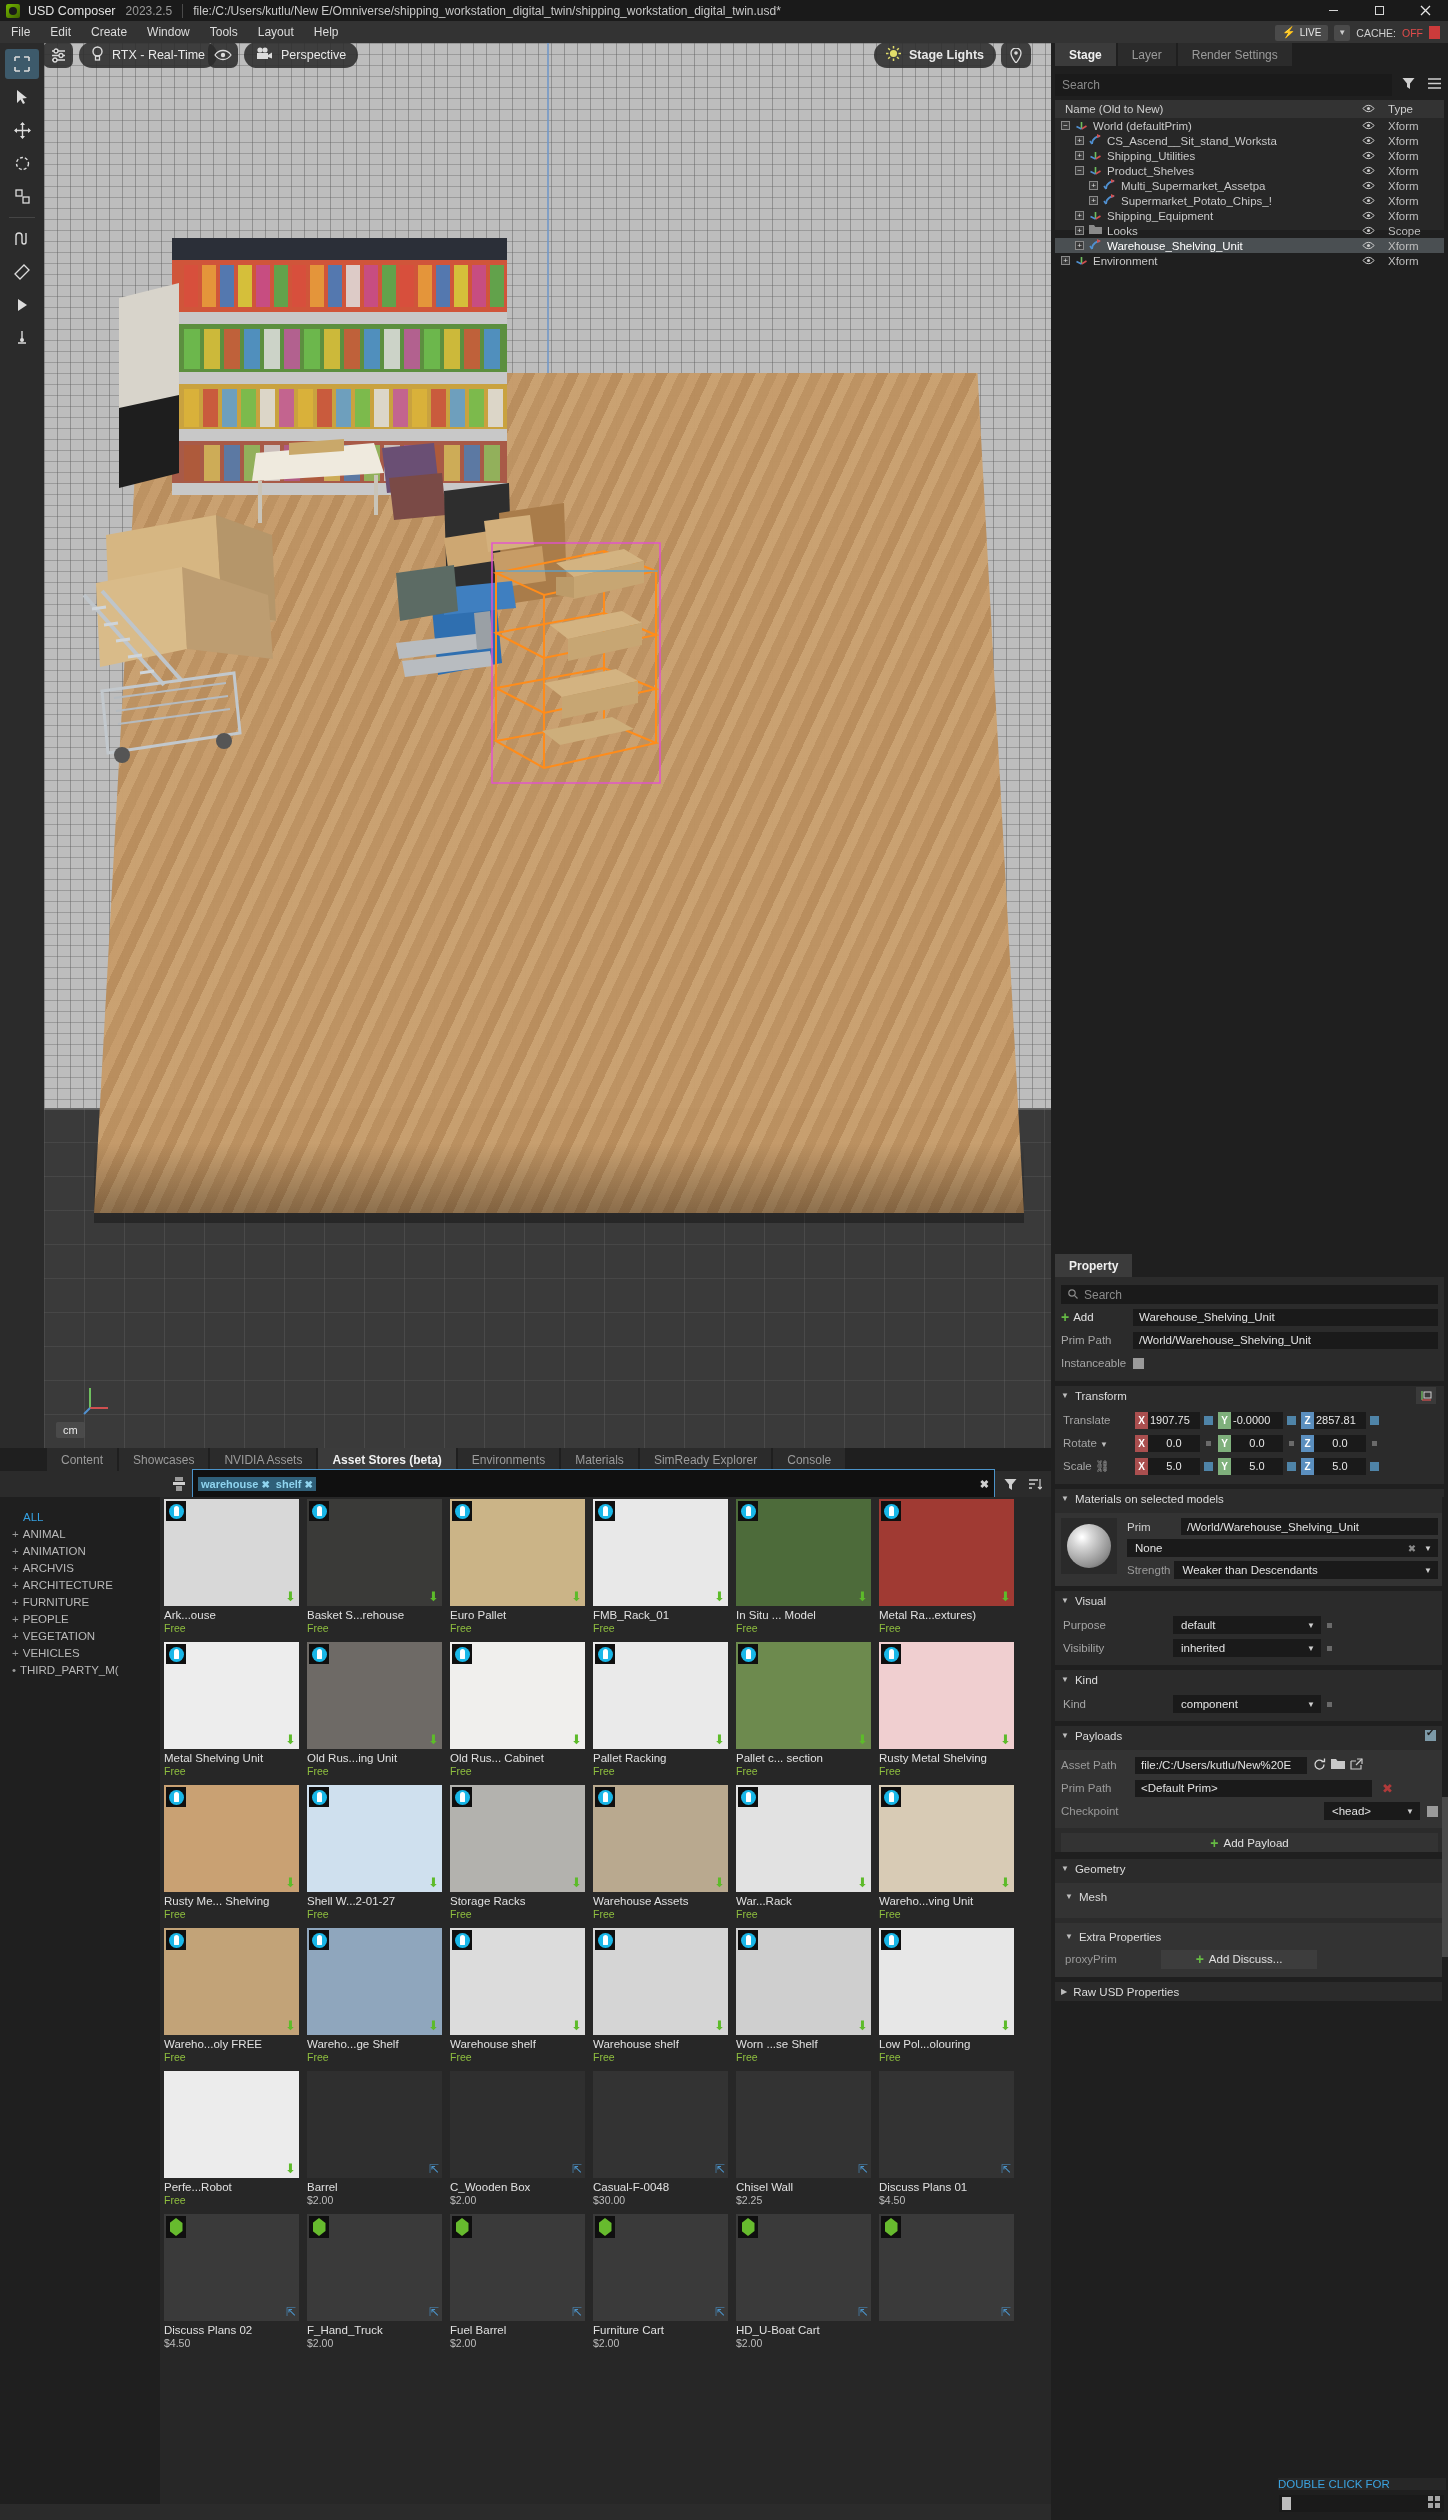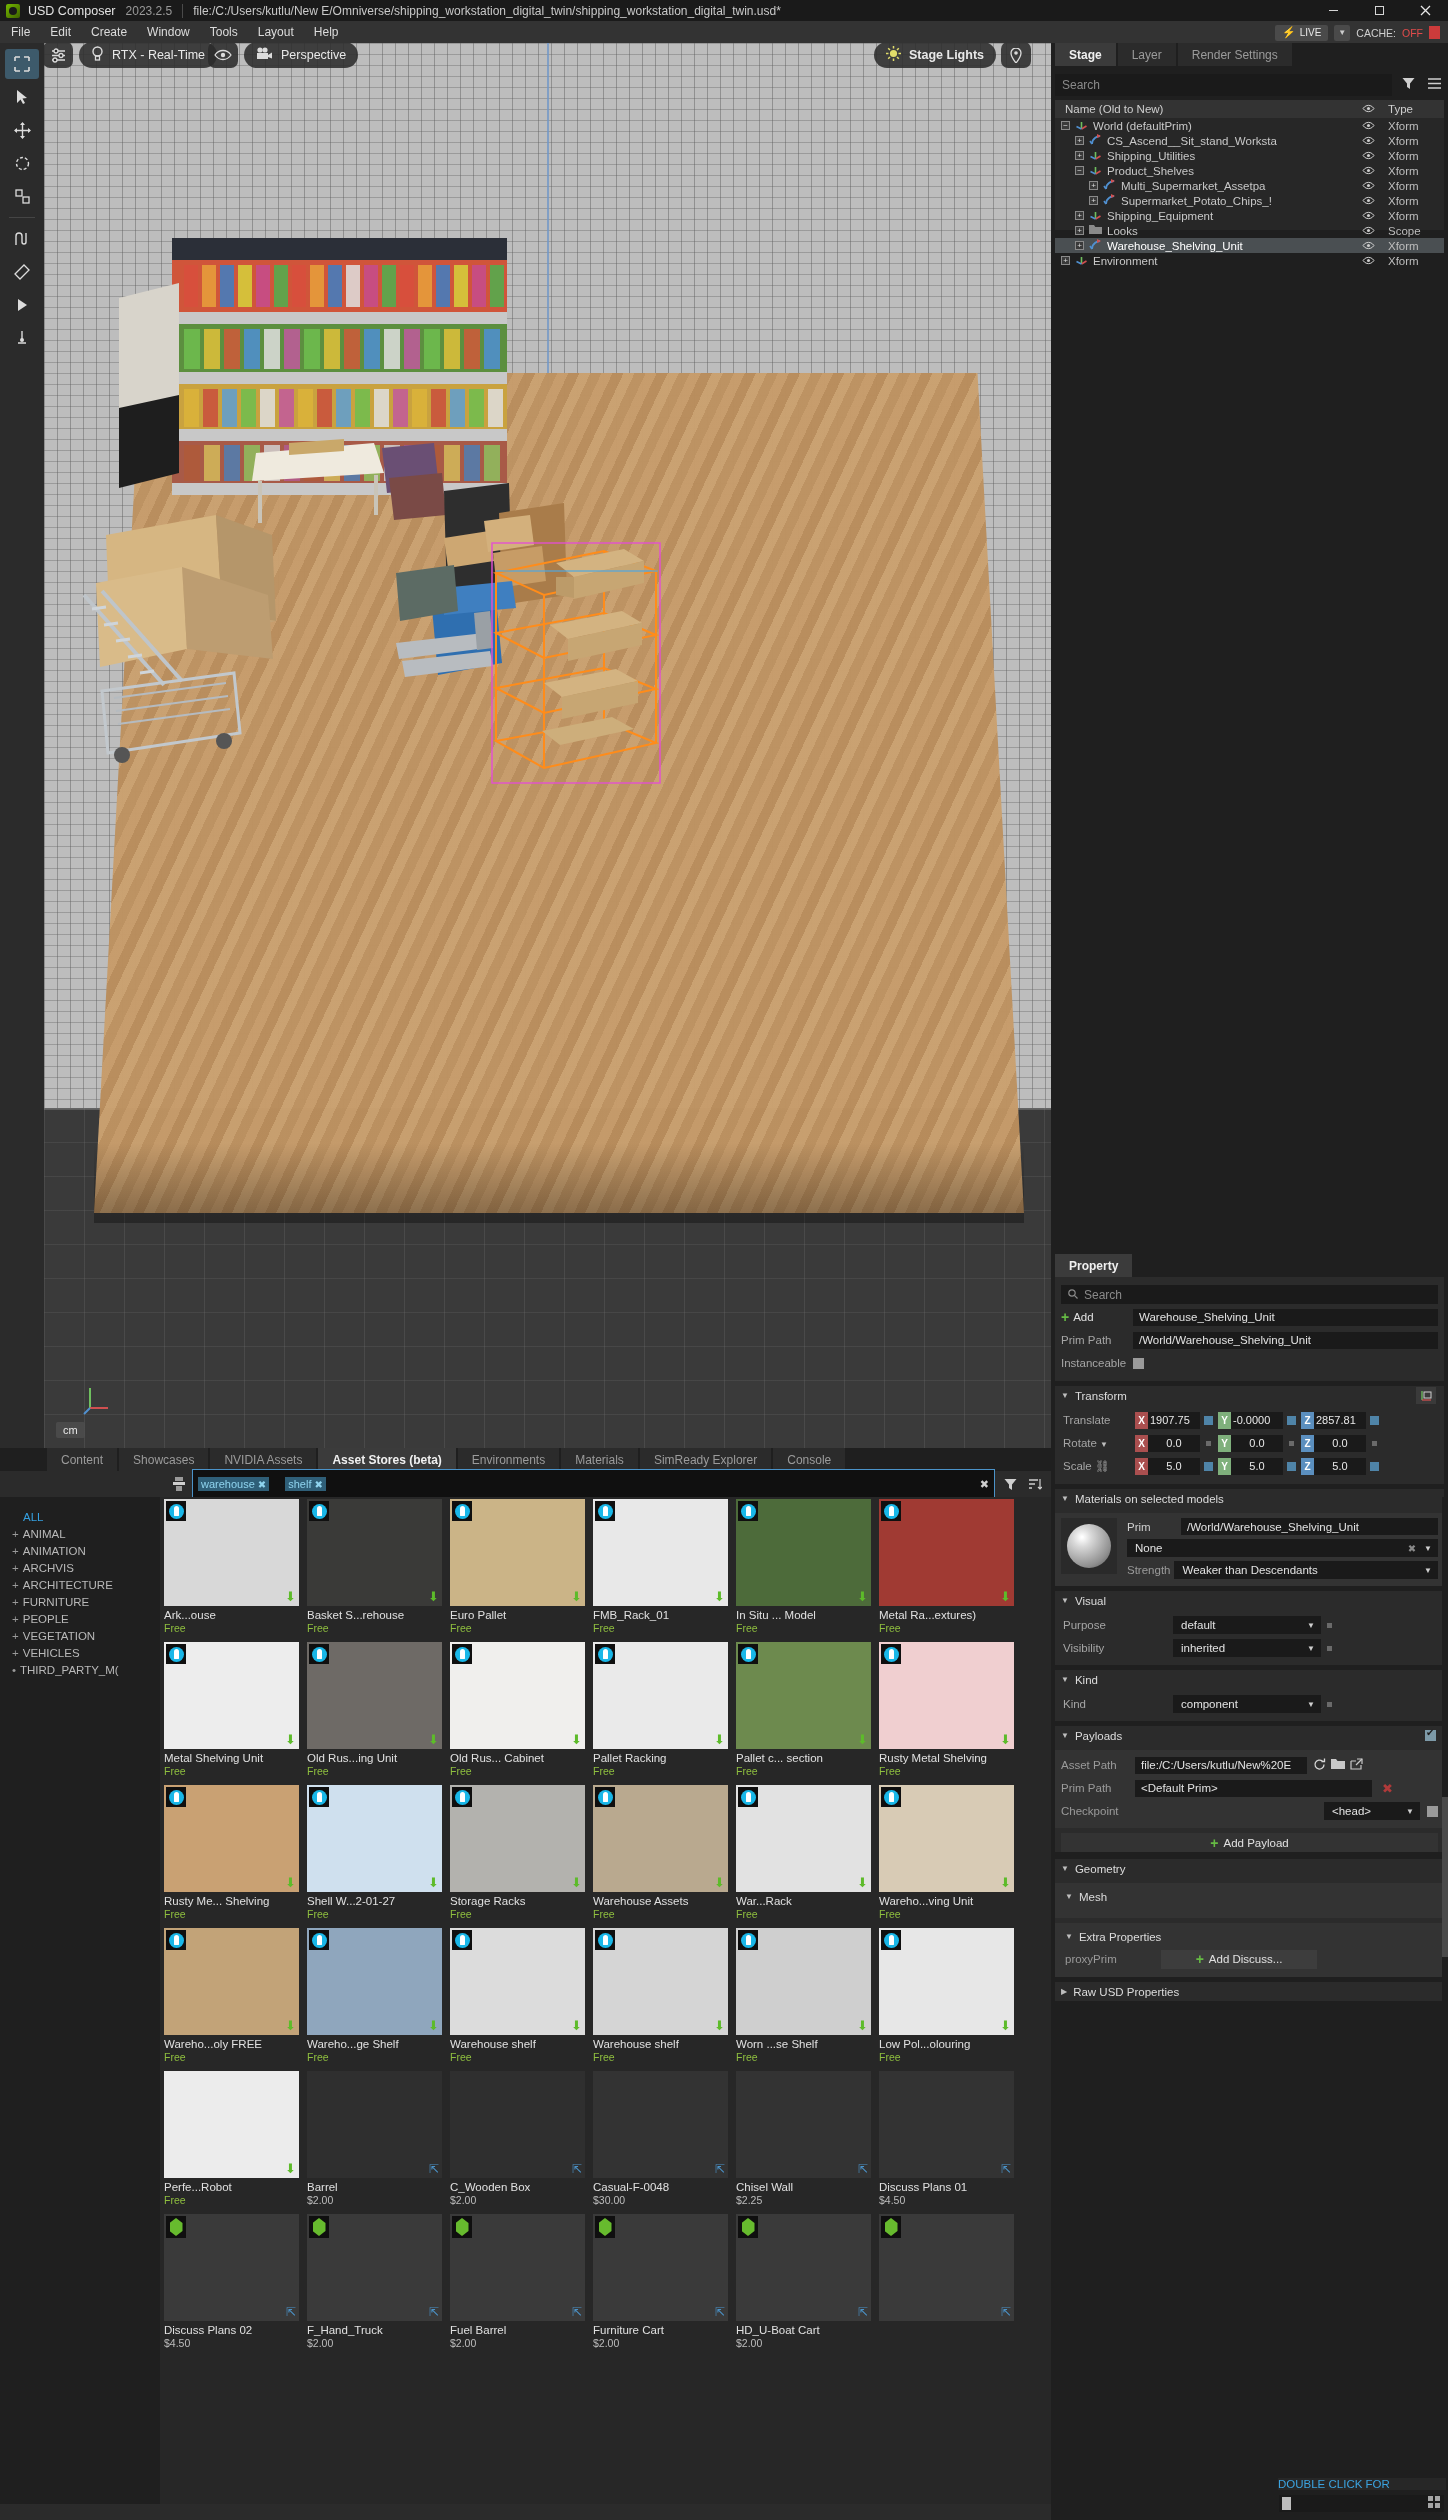--- a/index.html
+++ b/index.html
@@ -138,21 +138,21 @@
   .combo .cv{ color:#e2e2e2;}
   .combo .arr{ color:#cfcfcf; font-size:8px;}
   .subsect{ background:#333333; margin:5px 0 0 0; padding:5px 6px 7px 6px; }
   .matball { width:56px; height:56px; background:#2a2a2a; display:flex;align-items:center;justify-content:center;}
   .ball{ width:44px;height:44px;border-radius:50%;background:radial-gradient(circle at 34% 30%, #ffffff 2%, #d9d9d9 22%, #8f8f8f 70%, #4a4a4a 100%);}
   
   #browser { position:absolute; left:0; top:1448px; width:1051px; height:1072px; background:#1f1f1f;}
   #btabs { display:flex; height:23px;padding-left:47px; }
   #bsearchrow { display:flex; align-items:center; height:26px; background:#2b2b2b; padding:0 6px; gap:5px;}
   #bsearchrow .spacer{ width:160px; }
-  #tagbox { flex:1; height:31px; background:#101010; border:1px solid #4b93c9; display:flex; align-items:center; padding:0 5px; gap:16px;}
+  #tagbox { flex:1; height:31px; background:#101010; border:1px solid #4b93c9; display:flex; align-items:center; padding:0 5px; gap:0;font-weight:bold;}
   .tag { background:#2f5f78; color:#8fd4ef; font-size:11px; padding:1px 3px; display:flex; align-items:center; gap:3px;}
   .tag .x{ color:#8fd4ef; font-size:10px;}
   #cats { position:absolute; left:0; top:1497px; width:160px; height:1000px; background:#1f1f1f; padding:12px 0 0 12px;}
   .cat { font-size:11.5px; color:#b9b9b9; line-height:17px; white-space:nowrap;}
   .cat.all { color:#35a0e0; padding-left:11px;}
   .cat .pm{ color:#9a9a9a; margin-right:4px;}
   #grid { position:absolute; left:160px; top:1497px; width:891px; height:1010px; background:#272727; overflow:hidden;}
   .gridrow { display:flex; }
   .cell { width:143px; padding:2px 4px 6px 4px; position:relative;}
   .thumb { width:135px; height:107px; background:#333; position:relative; overflow:hidden;}

